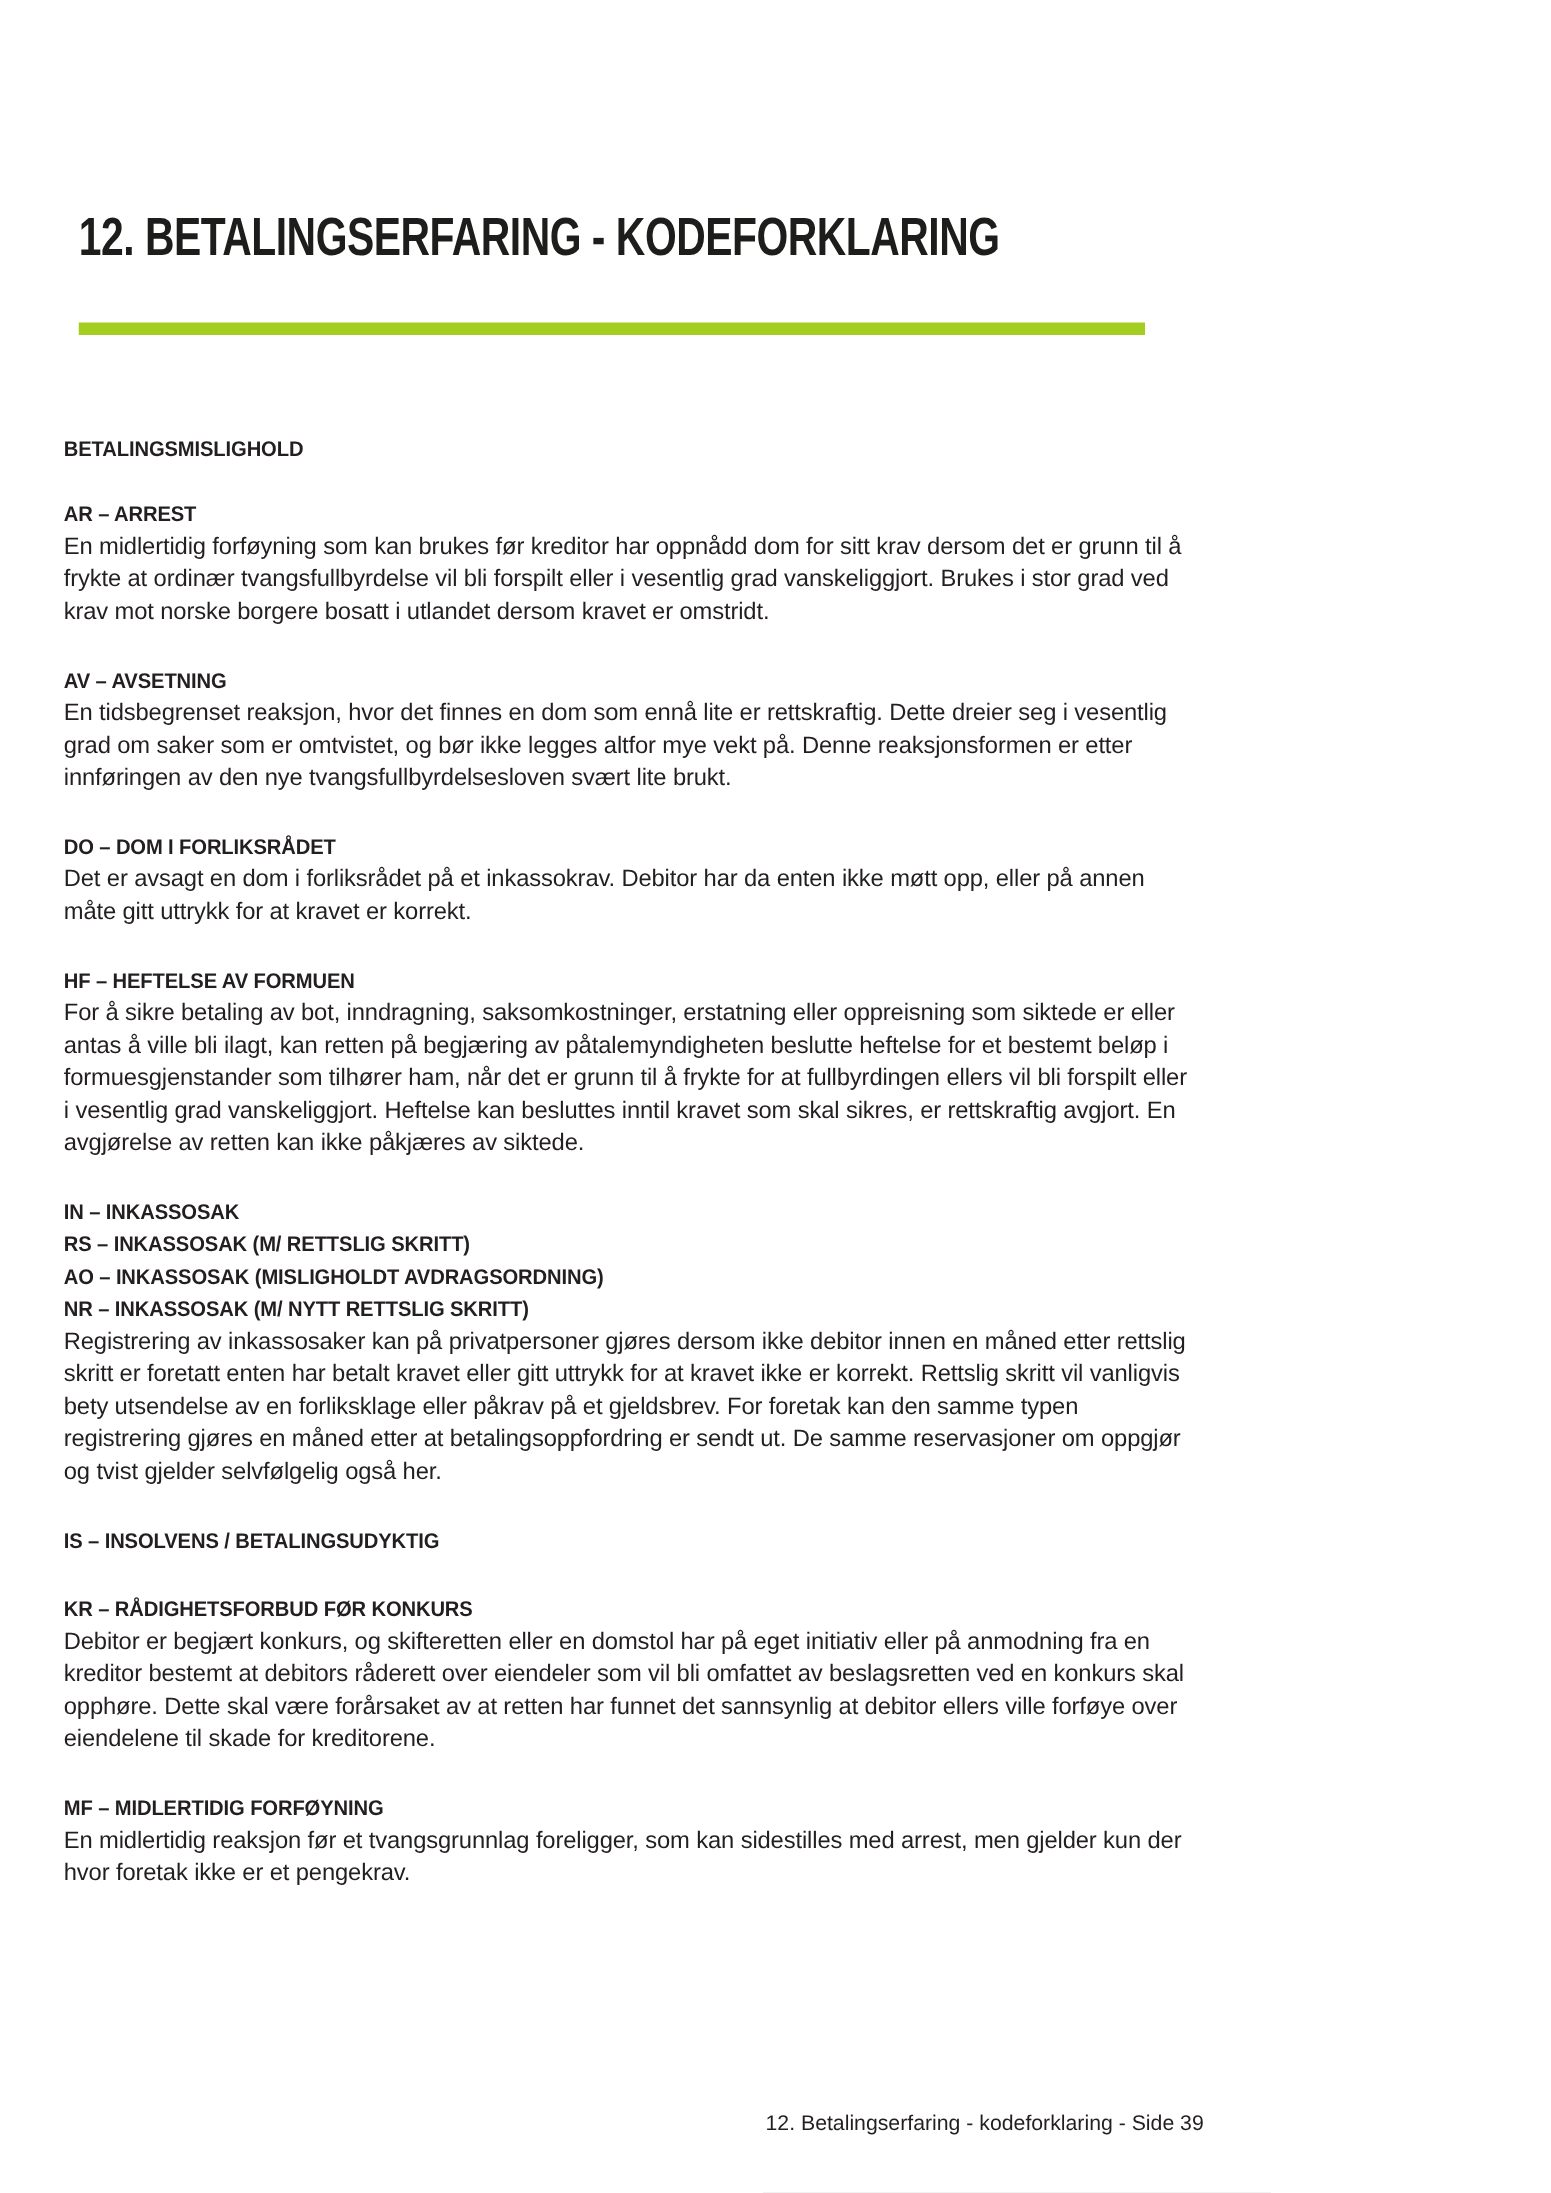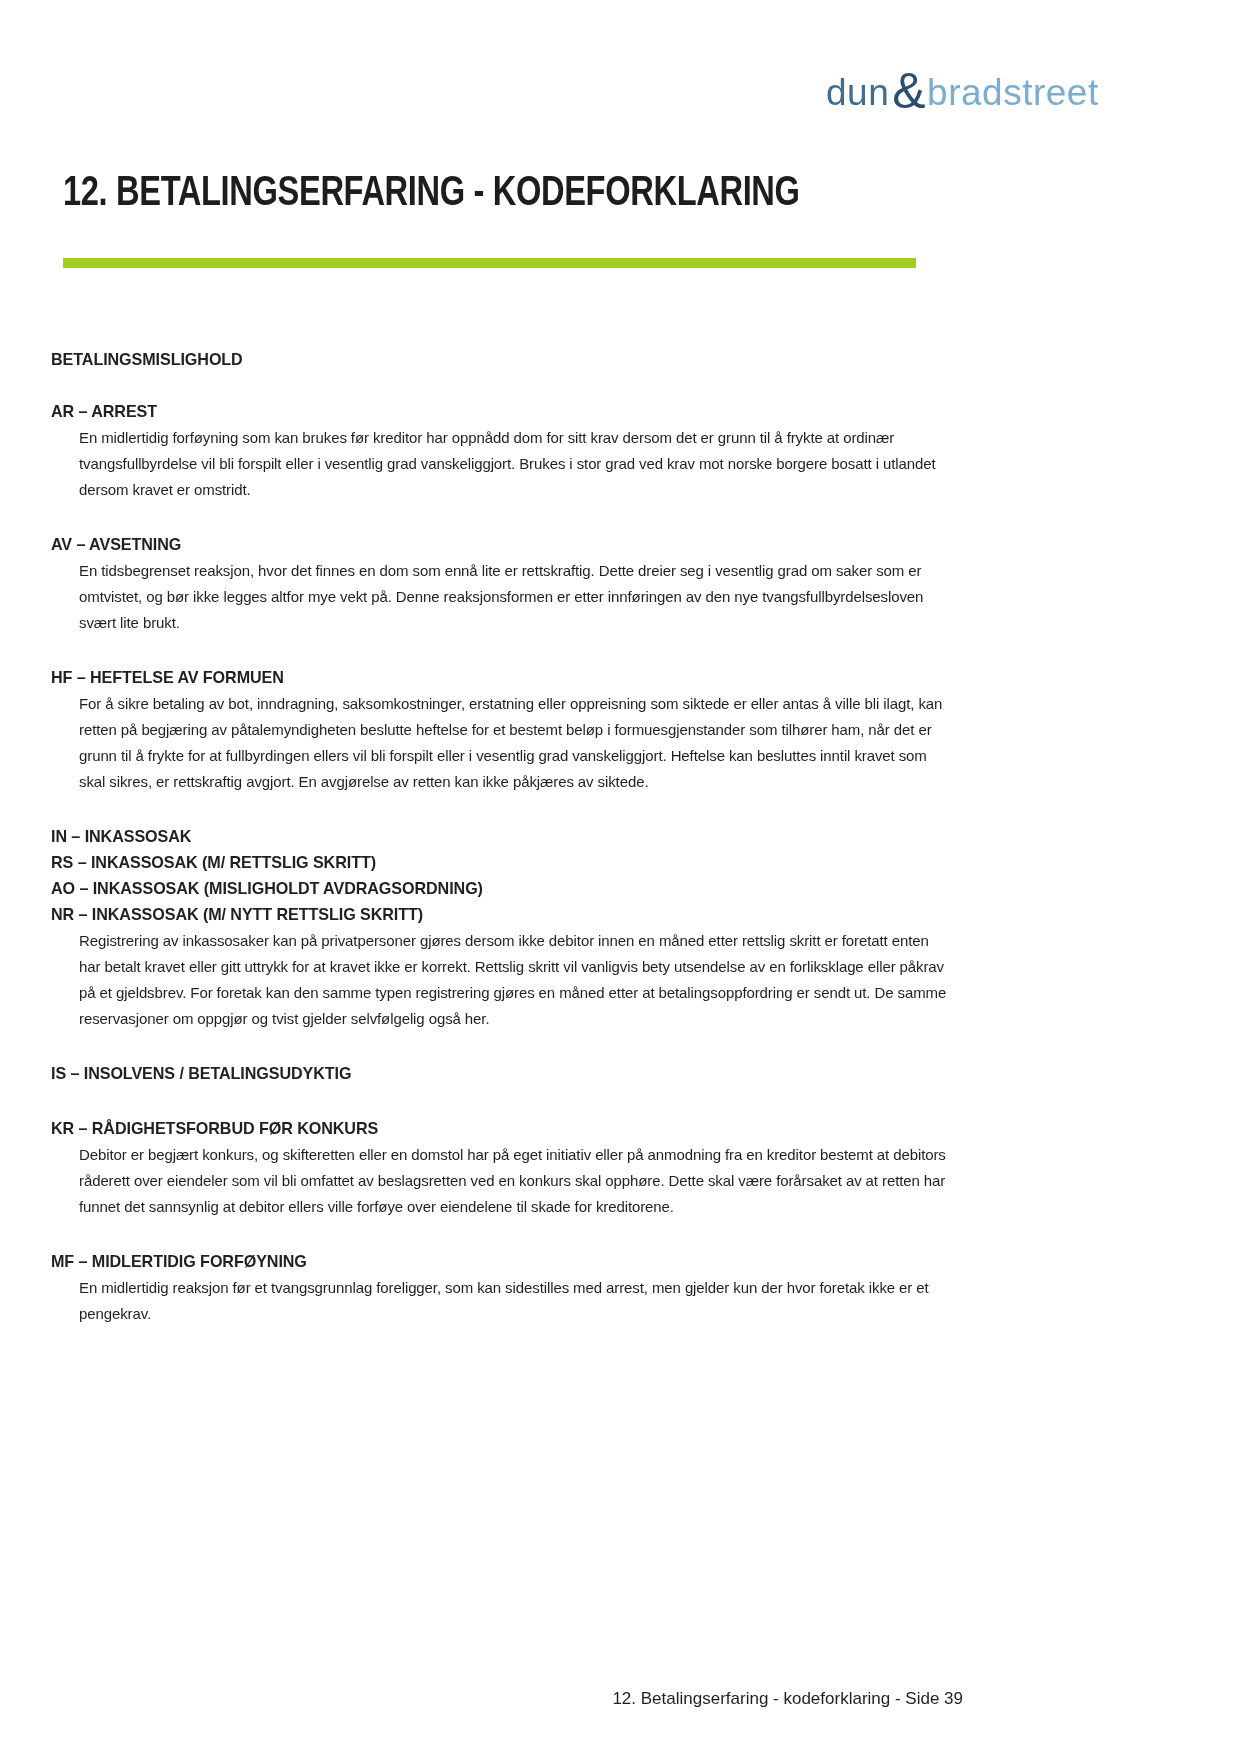--- a/index.html
+++ b/index.html
@@ -53,57 +53,56 @@
     font-size:17px; font-weight:700; line-height:20px;
     transform:scaleX(0.95); transform-origin:left center;
     white-space:nowrap;
   }
   .sec { margin-top:29px; }
   .sec h3 {
     font-size:17px; font-weight:700; line-height:26px;
     transform:scaleX(0.95); transform-origin:left center;
     white-space:nowrap;
   }
-  .sec p { font-size:15px; line-height:26px;margin-left:28px; }
+  .sec p { font-size:19px; line-height:26px; }
   
   .footer {
     position:absolute; top:1688px; right:278px;
     font-size:17px; line-height:22px;
     color:#231f20;
     white-space:nowrap;
   }
 </style>
 </head>
 <body>
 
 <div class="page">
 
-  <div class="logo">
-    <span class="dun">dun</span>
-    <span class="amp">&amp;</span>
-    <span class="bradstreet">bradstreet</span>
-  </div>
 
   <h1 class="title">12. BETALINGSERFARING - KODEFORKLARING</h1>
   <div class="rule"></div>
 
   <div class="content">
 
     <div class="intro-heading">BETALINGSMISLIGHOLD</div>
 
     <div class="sec">
       <h3>AR – ARREST</h3>
       <p>En midlertidig forføyning som kan brukes før kreditor har oppnådd dom for sitt krav dersom det er grunn til å frykte at ordinær tvangsfullbyrdelse vil bli forspilt eller i vesentlig grad vanskeliggjort. Brukes i stor grad ved krav mot norske borgere bosatt i utlandet dersom kravet er omstridt.</p>
     </div>
 
     <div class="sec">
       <h3>AV – AVSETNING</h3>
       <p>En tidsbegrenset reaksjon, hvor det finnes en dom som ennå lite er rettskraftig. Dette dreier seg i vesentlig grad om saker som er omtvistet, og bør ikke legges altfor mye vekt på. Denne reaksjonsformen er etter innføringen av den nye tvangsfullbyrdelsesloven svært lite brukt.</p>
     </div>
 
+    <div class="sec">
+      <h3>DO – DOM I FORLIKSRÅDET</h3>
+      <p>Det er avsagt en dom i forliksrådet på et inkassokrav. Debitor har da enten ikke møtt opp, eller på annen måte gitt uttrykk for at kravet er korrekt.</p>
+    </div>
 
     <div class="sec">
       <h3>HF – HEFTELSE AV FORMUEN</h3>
       <p>For å sikre betaling av bot, inndragning, saksomkostninger, erstatning eller oppreisning som siktede er eller antas å ville bli ilagt, kan retten på begjæring av påtalemyndigheten beslutte heftelse for et bestemt beløp i formuesgjenstander som tilhører ham, når det er grunn til å frykte for at fullbyrdingen ellers vil bli forspilt eller i vesentlig grad vanskeliggjort. Heftelse kan besluttes inntil kravet som skal sikres, er rettskraftig avgjort. En avgjørelse av retten kan ikke påkjæres av siktede.</p>
     </div>
 
     <div class="sec">
       <h3>IN – INKASSOSAK</h3>
       <h3>RS – INKASSOSAK (M/ RETTSLIG SKRITT)</h3>
       <h3>AO – INKASSOSAK (MISLIGHOLDT AVDRAGSORDNING)</h3>

